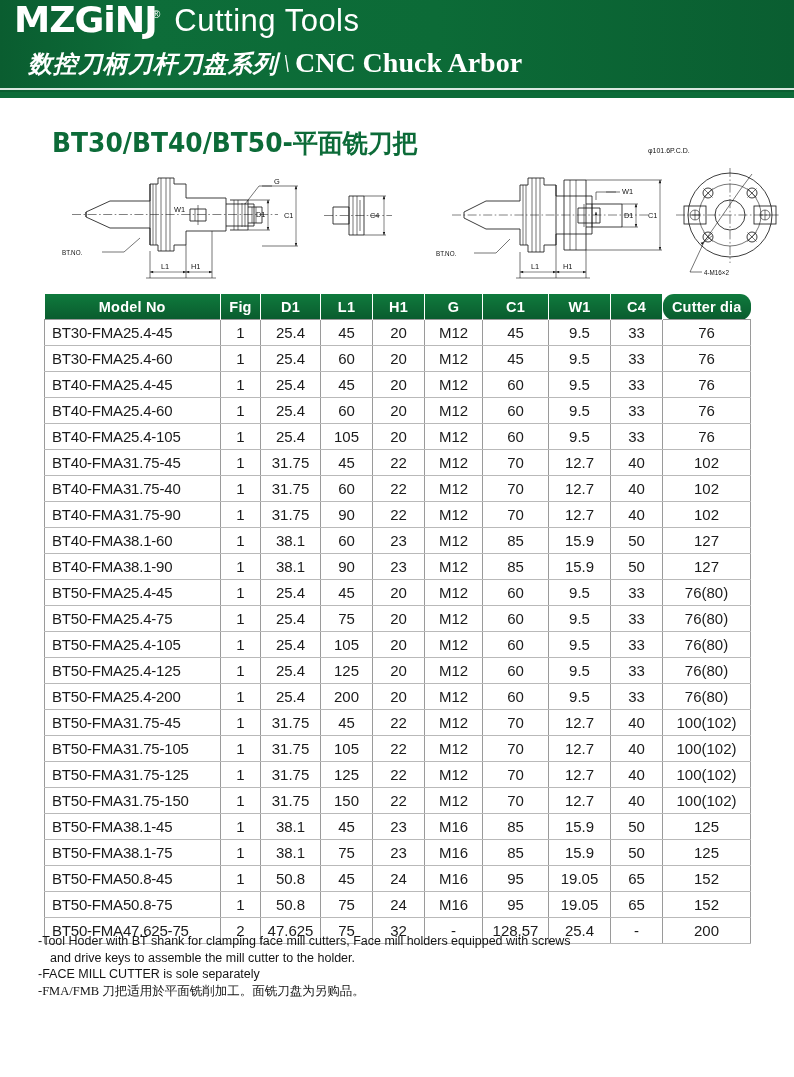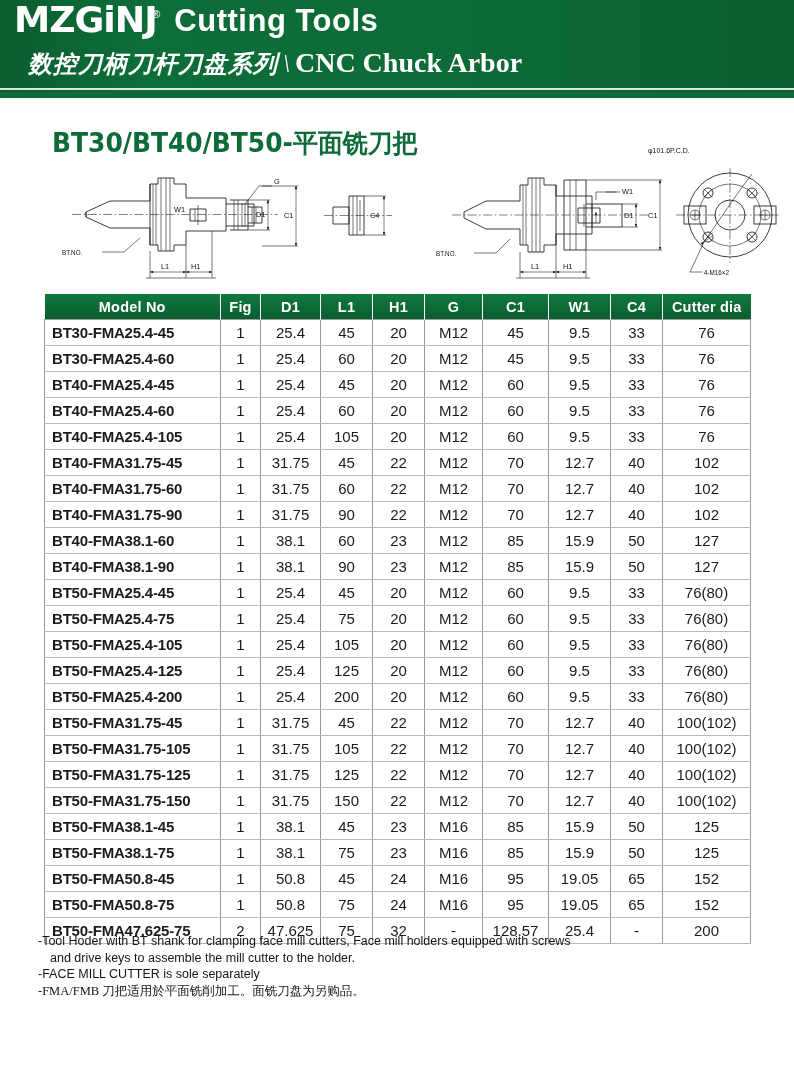--- a/index.html
+++ b/index.html
@@ -24,21 +24,21 @@
     color:#ffffff;line-height:40px;
     transform:scaleX(1.04);transform-origin:left bottom;
   }
   .logo-reg{
     font-family:"Liberation Sans", sans-serif;
     font-size:11px;color:#ffffff;line-height:11px;
     margin-left:1px;margin-bottom:20px;
   }
   .banner-en{
     font-family:"Liberation Sans", sans-serif;
-    font-weight:bold;font-size:31px;color:#ffffff;
+    font-weight:normal;font-size:31px;color:#ffffff;
     margin-left:14px;line-height:38px;letter-spacing:.5px;
   }
   .banner-row2{
     position:absolute;left:28px;top:46px;
     display:flex;align-items:baseline;white-space:nowrap;
   }
   .banner-cn{
     font-family:"DejaVu Sans", sans-serif;
     font-weight:bold;font-style:italic;font-size:24px;color:#ffffff;
     letter-spacing:1px;line-height:34px;
@@ -72,36 +72,36 @@
   .table-wrap{position:absolute;left:44px;top:294px;width:706px;}
   table.spec{border-collapse:collapse;width:706px;table-layout:fixed;padding-left:35px;}
   table.spec th{
     background:#0e7038;
     background-image:linear-gradient(180deg,#0f7a3d 0%,#0c6834 60%,#0a5c2e 100%);
     color:#ffffff;font-size:14.5px;font-weight:bold;
     height:25px;padding:0;text-align:center;vertical-align:middle;
     border-right:1px solid #ffffff;
     letter-spacing:.2px;
   }
-  table.spec th:last-child{border-right:none;}
+  table.spec th:last-child{border-right:none;border-radius:11px;}
   table.spec td{
     height:25px;padding:0 2px;text-align:center;vertical-align:middle;
     font-size:15px;color:#1b1b1b;
     border-bottom:1px solid #b9b9b9;
     border-right:1px solid #9a9a9a;
     background:#ffffff;
     white-space:nowrap;
   }
   table.spec td:first-child{
     text-align:left;padding-left:7px;
     border-left:1px solid #9a9a9a;
     letter-spacing:-.2px;
   }
   table.spec tr:first-child td{border-top:1px solid #9a9a9a;}
-  table.spec td.model{font-size:15px;font-weight:bold;}
+  table.spec td.model{font-size:15px;}
 
   
   .notes{
     position:absolute;left:38px;top:933px;width:730px;
     font-size:12.5px;color:#141414;line-height:16.5px;
   }
   .notes .ln{white-space:nowrap;}
   .notes .ln.indent{padding-left:12px;}
   .notes .cn{font-family:Liberation Serif, serif;}
 </style>
@@ -378,21 +378,21 @@
           <td>31.75</td>
           <td>45</td>
           <td>22</td>
           <td>M12</td>
           <td>70</td>
           <td>12.7</td>
           <td>40</td>
           <td>102</td>
         </tr>
         <tr>
-          <td class="model">BT40-FMA31.75-60</td>
+          <td class="model">BT40-FMA31.75-40</td>
           <td>1</td>
           <td>31.75</td>
           <td>60</td>
           <td>22</td>
           <td>M12</td>
           <td>70</td>
           <td>12.7</td>
           <td>40</td>
           <td>102</td>
         </tr>

